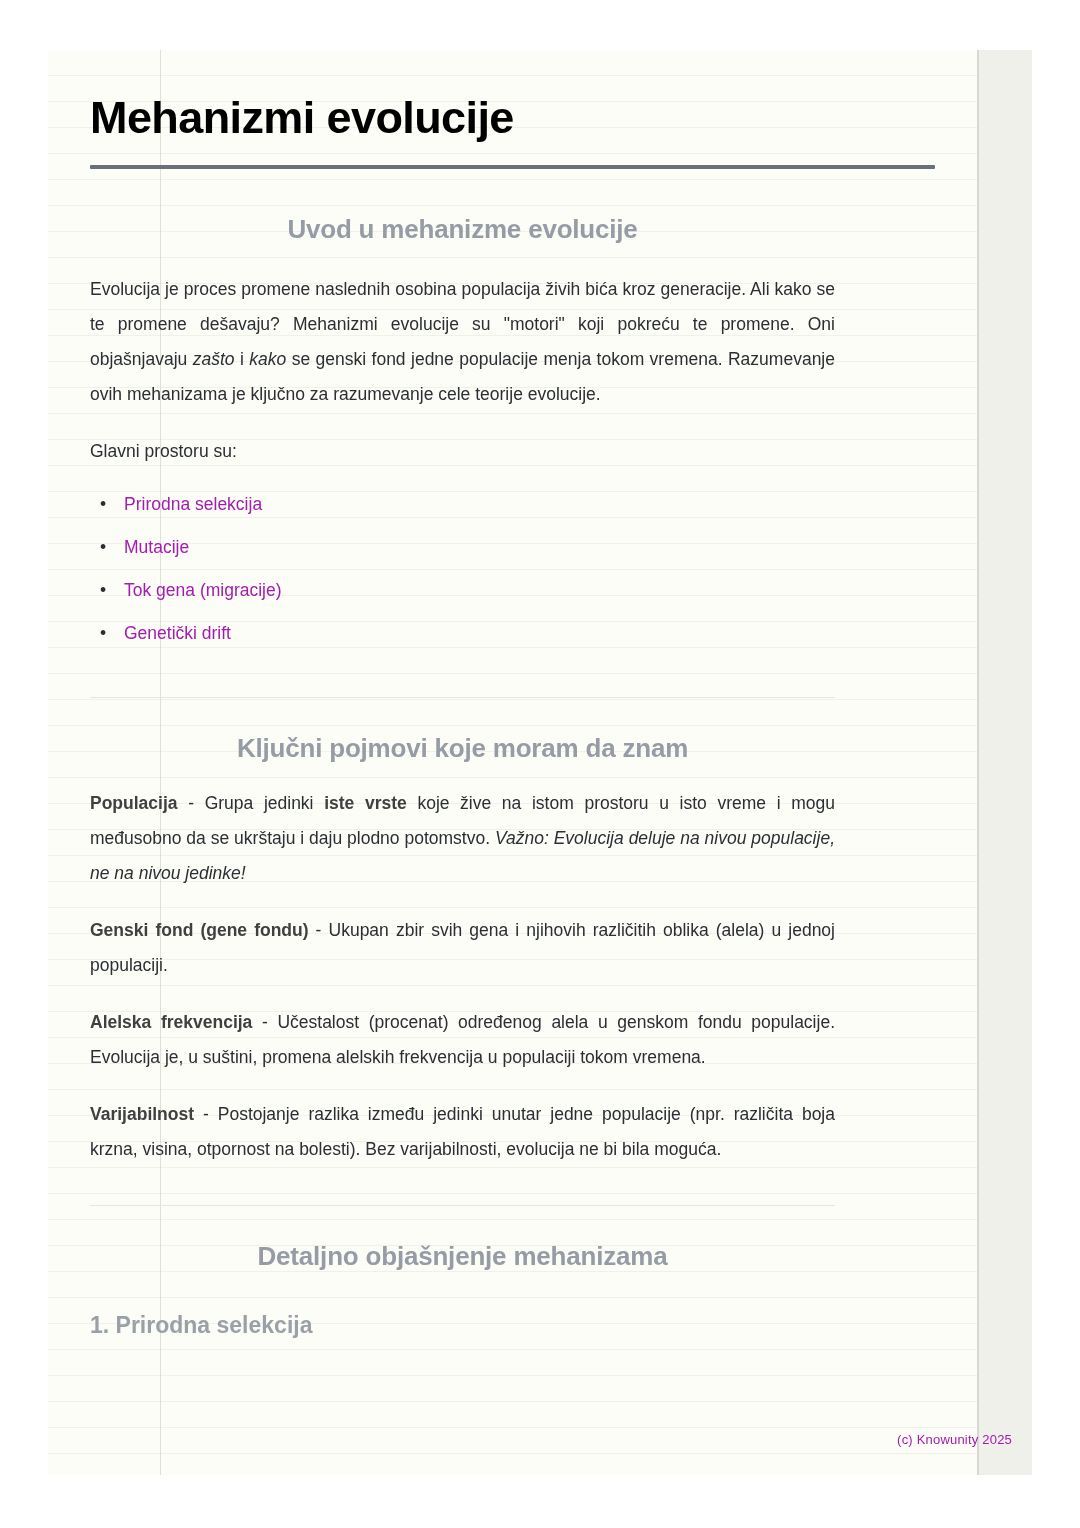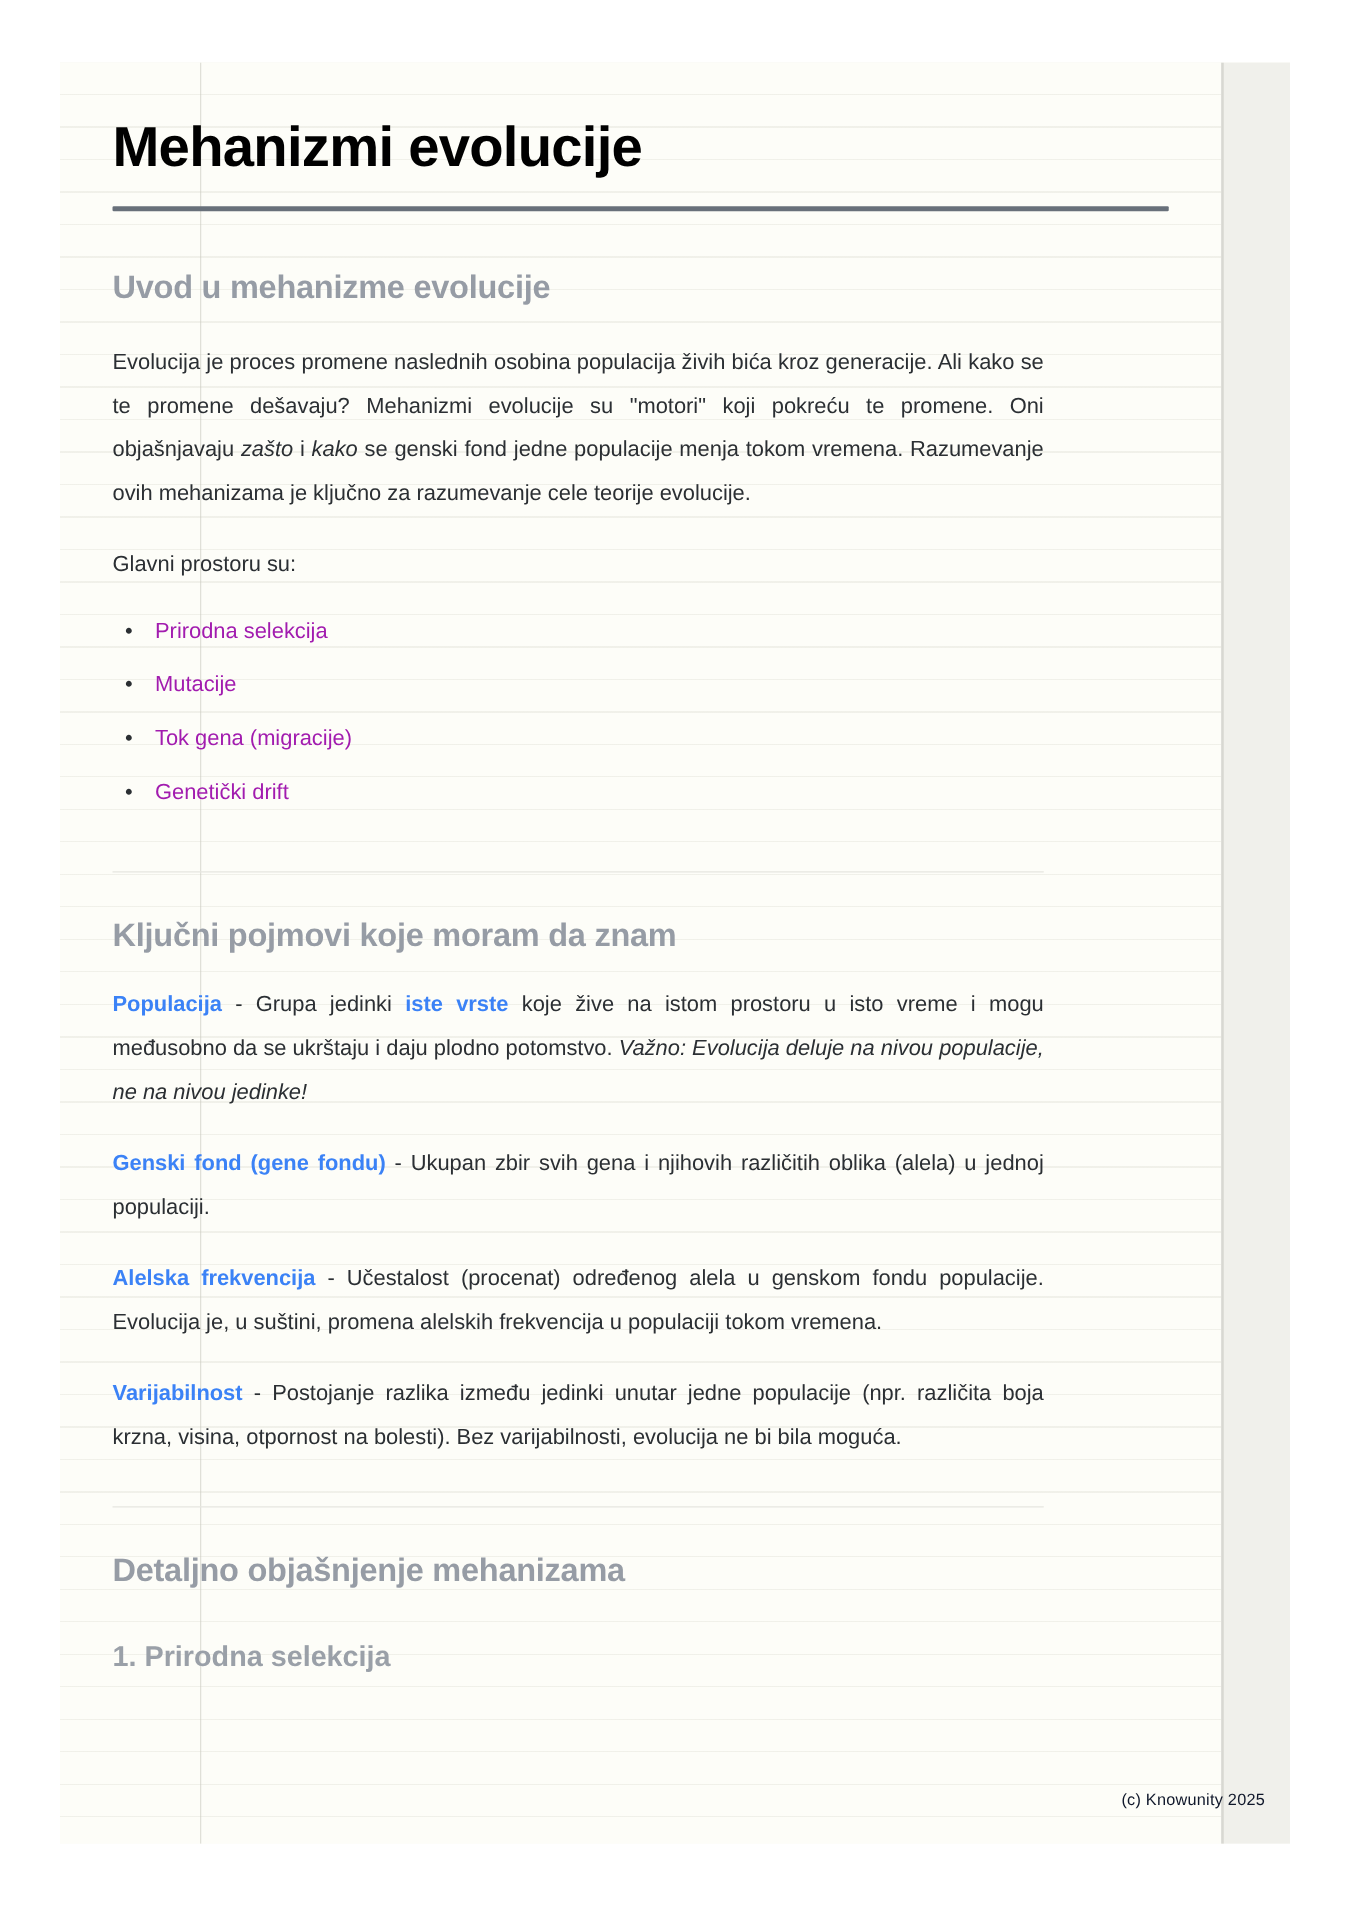--- a/index.html
+++ b/index.html
@@ -93,20 +93,21 @@
 
   
   .section-heading {
     margin: 0;
     padding-top: 44px;
     font-size: 26px;
     line-height: 1.25;
     font-weight: bold;
     color: #969ca5;
     letter-spacing: -0.2px;
+    text-align: center;
   }
   .section-heading.tight { padding-top: 34px; }
 
   .sub-heading {
     margin: 0;
     padding-top: 38px;
     font-size: 23px;
     line-height: 1.25;
     font-weight: bold;
     color: #9aa0a8;
@@ -116,21 +117,21 @@
   p.body-text {
     margin: 0;
     padding-top: 22px;
     font-size: 17.5px;
     line-height: 35px;
     color: #2b2f33;
     text-align: justify;
     text-justify: inter-word;
   }
   p.body-text.first { padding-top: 26px; }
-  p.body-text b { font-weight: bold; color: #3b82f6; }
+  p.body-text b { font-weight: bold; color: #404040; }
   p.body-text i { }
 
   .lead-in { padding-top: 26px; }
 
   
   ul.bullets {
     margin: 0;
     padding: 14px 0 0 34px;
     list-style: none;
   }
@@ -159,21 +160,21 @@
     background: #e6e6e0;
   }
   .divider.d2 { margin-top: 38px; }
 
   
   .watermark {
     position: absolute;
     right: 20px;
     bottom: 28px;
     font-size: 13px;
-    color: #0f172a;
+    color: #a21caf;
     letter-spacing: 0.2px;
     white-space: nowrap;
   }
 </style>
 </head>
 <body>
 
 <div class="page-sheet">
 
   <div class="ruled-lines"></div>

